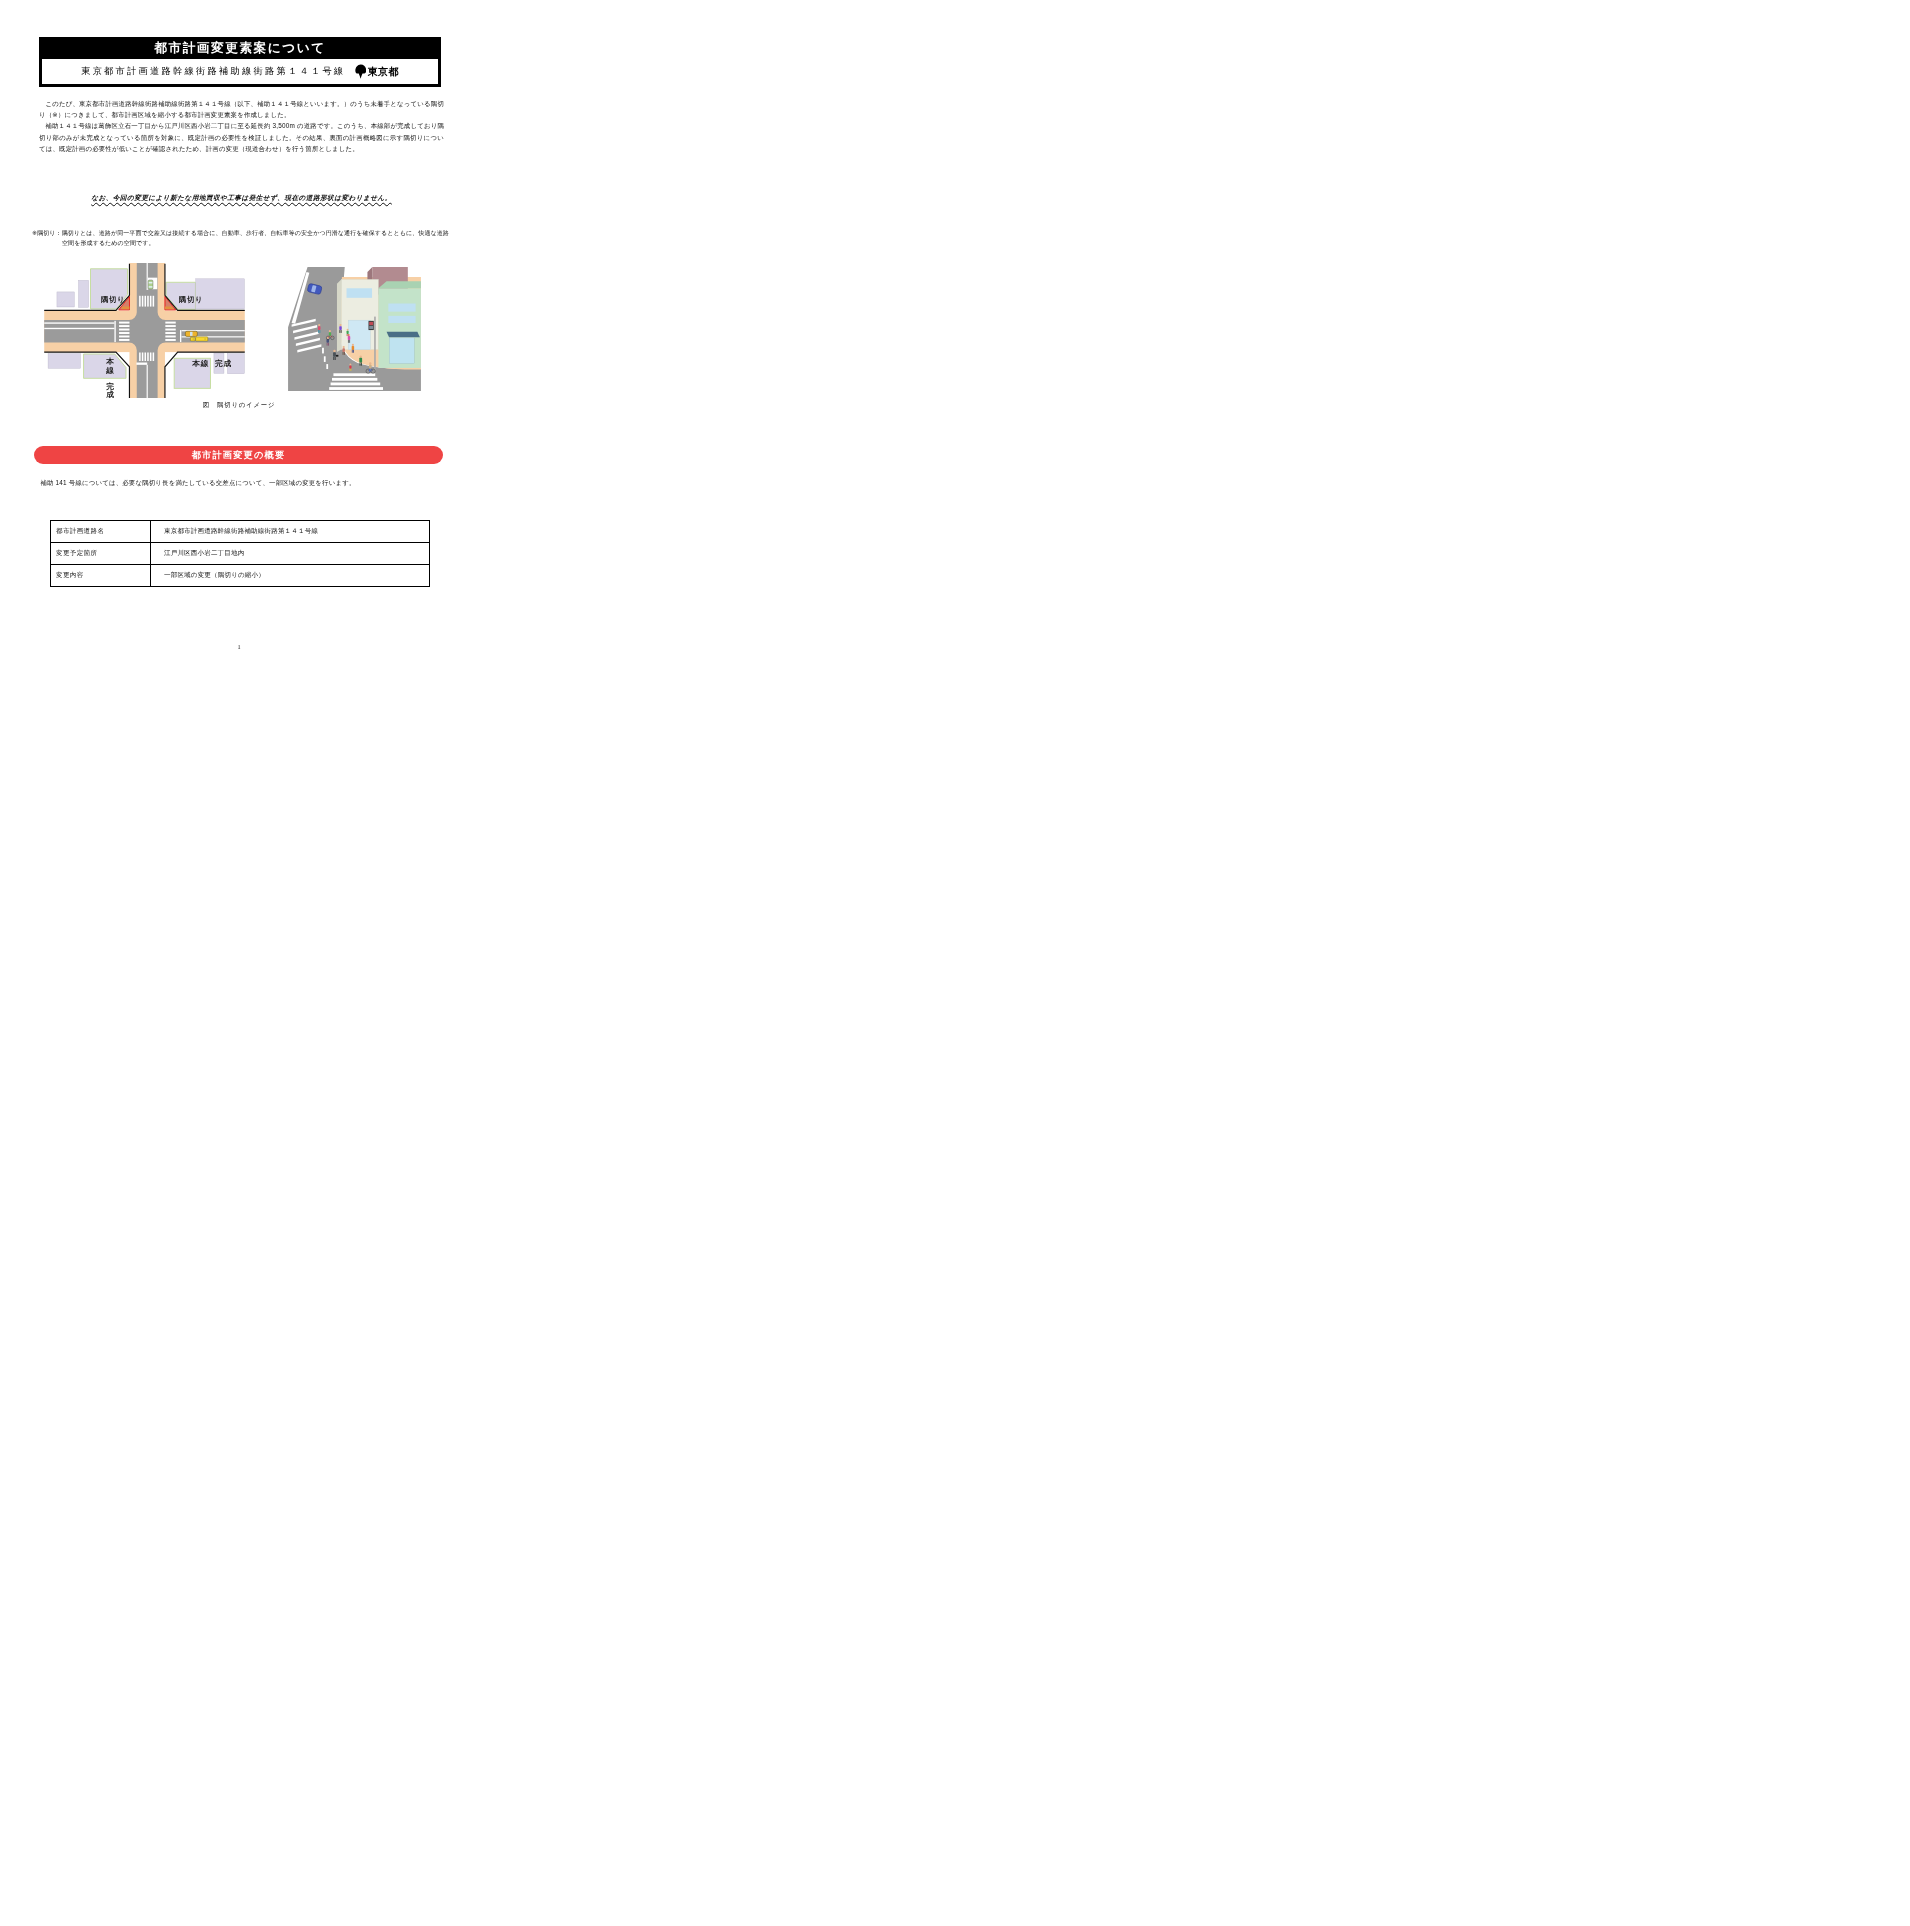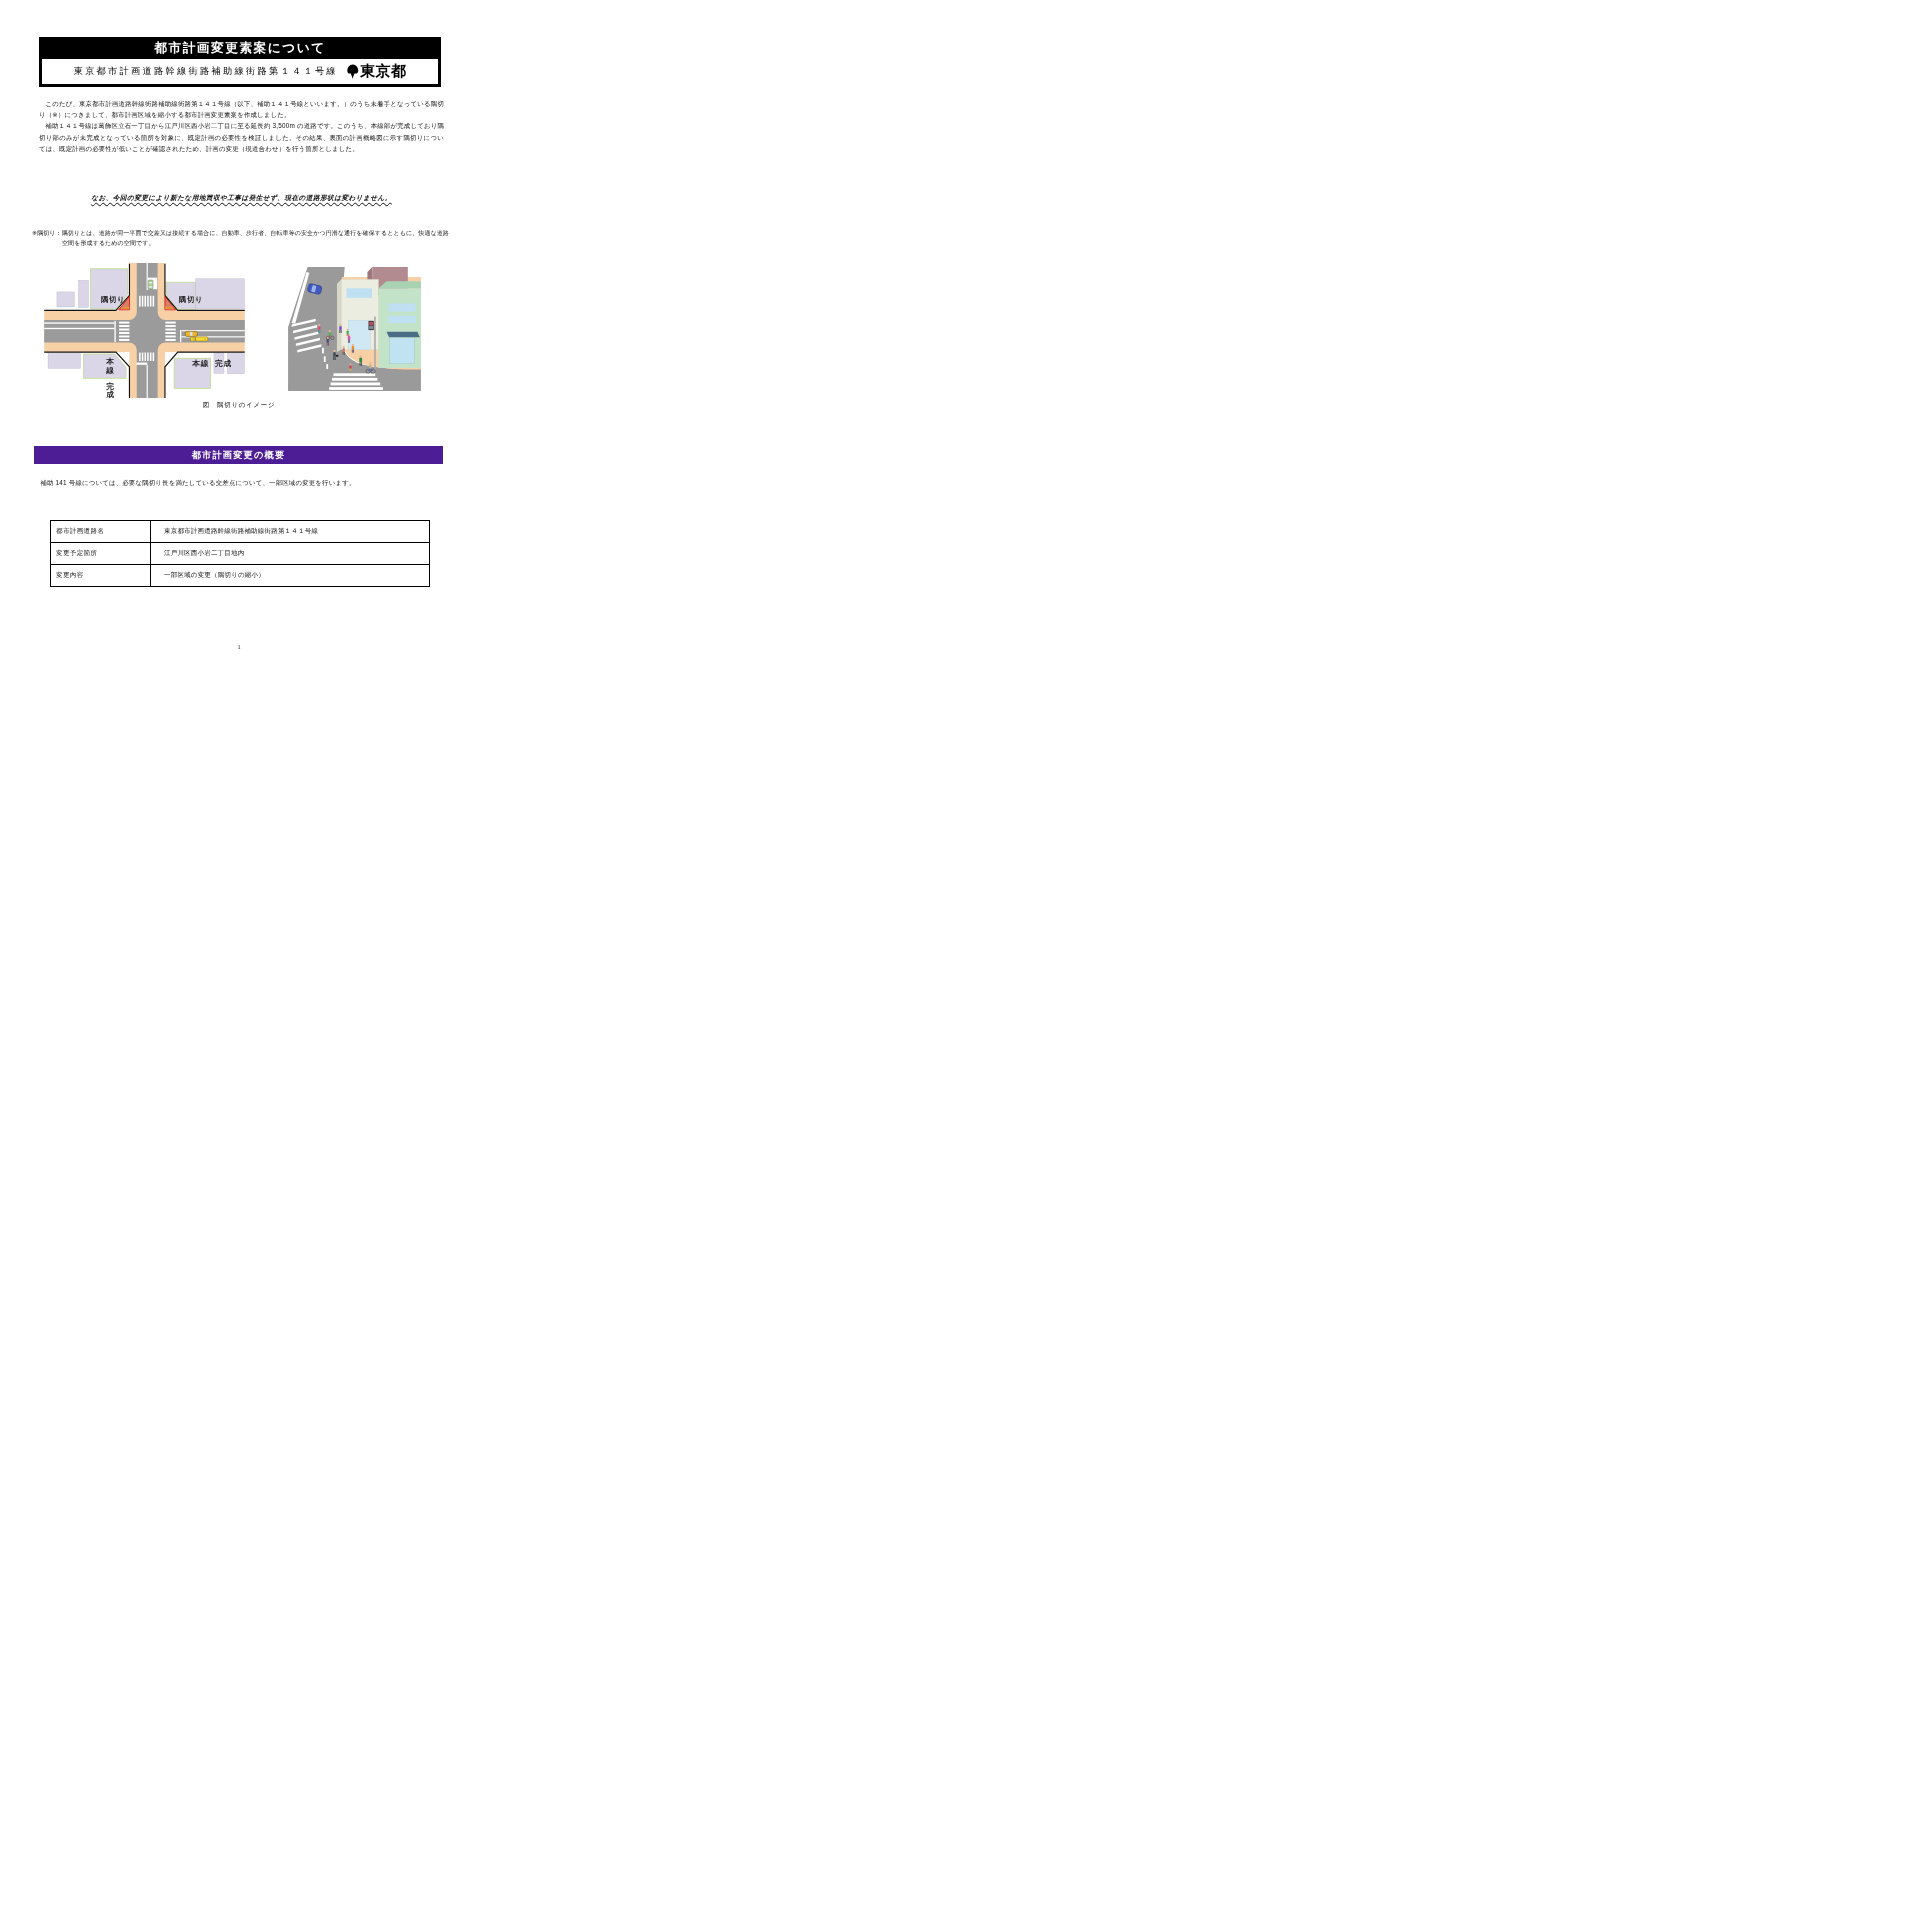--- a/index.html
+++ b/index.html
@@ -15,21 +15,21 @@
     background:#000;box-sizing:border-box;padding:0 2.7px 2.7px 2.7px;
   }
   .header-title{
     height:22.3px;display:flex;align-items:center;justify-content:center;
     color:#fff;font-size:12.7px;font-weight:bold;letter-spacing:1.5px;background:#000;
   }
   .header-sub{
     height:25px;background:#fff;display:flex;align-items:center;justify-content:center;gap:9.2px;
   }
   .header-sub .route{font-size:9.2px;letter-spacing:2.3px;color:#000;}
-  .header-sub .agency{display:flex;align-items:center;gap:1.5px;font-size:15px;font-weight:bold;color:#000;letter-spacing:0.4px;}
+  .header-sub .agency{display:flex;align-items:center;gap:1.5px;font-size:10px;font-weight:bold;color:#000;letter-spacing:0.4px;}
   .gingko{width:11.6px;height:15.4px;display:block;}
   
   .intro{
     position:absolute;left:39px;top:98px;width:405px;
     font-size:6.4px;line-height:11.2px;text-align:justify;letter-spacing:0.2px;
   }
   .intro p{margin:0;text-indent:1em;}
   .emphasis{
     position:absolute;left:39px;top:194px;width:405px;text-align:center;
     font-size:6.7px;font-weight:bold;font-style:italic;letter-spacing:0.4px;
@@ -43,23 +43,23 @@
   
   .fig-left{position:absolute;left:44px;top:263px;width:201px;height:135px;}
   .fig-right{position:absolute;left:288px;top:267px;width:133px;height:124px;}
   .fig-caption{
     position:absolute;left:0;top:401px;width:478px;text-align:center;
     font-size:6.4px;letter-spacing:0.8px;
   }
   svg text{font-family:"Liberation Sans","DejaVu Sans",sans-serif;}
   
   .section-bar{
-    position:absolute;left:34px;top:446px;width:409px;height:18px;background:#4c1d95;
+    position:absolute;left:34px;top:446px;width:409px;height:18px;background:#ef4444;
     display:flex;align-items:center;justify-content:center;
-    color:#fff;font-size:9.2px;font-weight:bold;letter-spacing:1.2px;
+    color:#fff;font-size:9.2px;font-weight:bold;letter-spacing:1.2px;border-radius:9px;
   }
   .section-body{
     position:absolute;left:34px;top:477px;width:411px;
     font-size:6.4px;line-height:11.6px;text-align:justify;letter-spacing:0.2px;
   }
   .section-body p{margin:0;text-indent:1em;}
   
   .info-table{
     position:absolute;left:50px;top:520px;width:380px;height:64px;
     border-collapse:collapse;table-layout:fixed;

